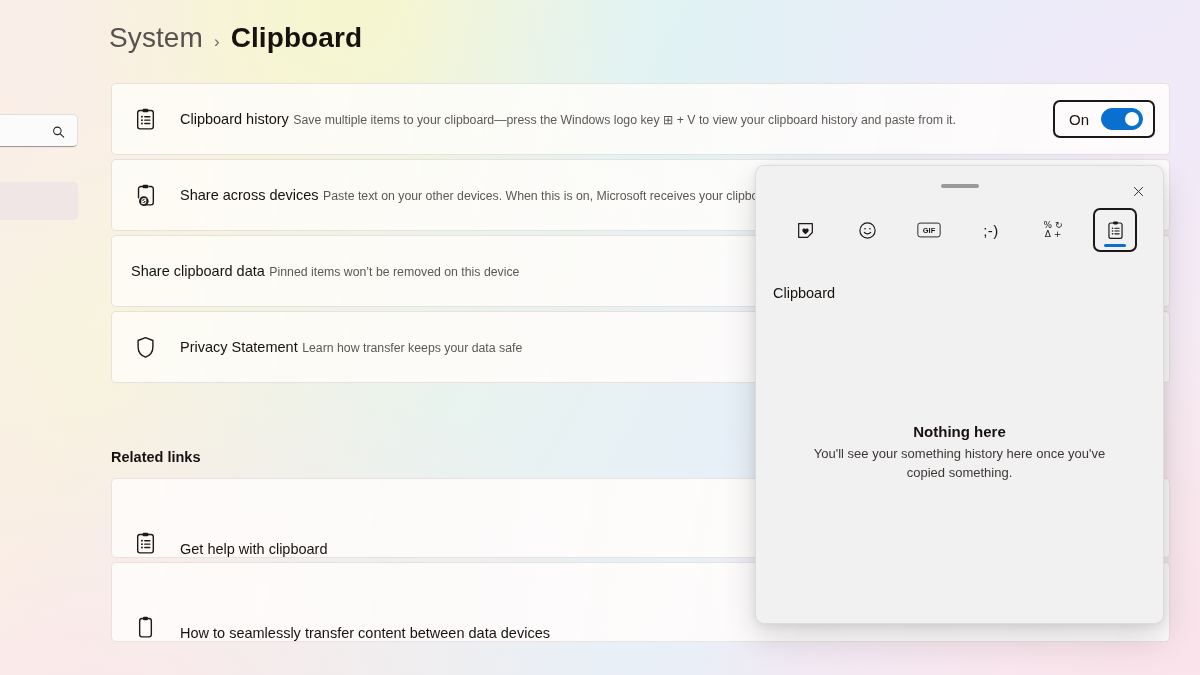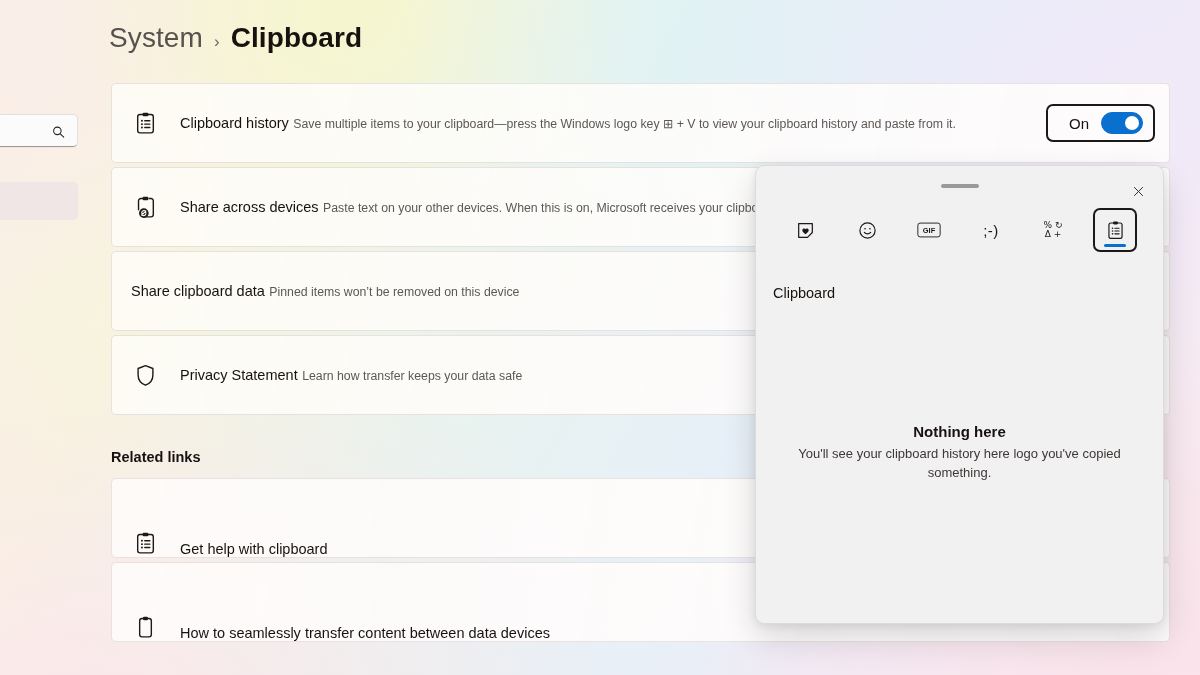--- a/index.html
+++ b/index.html
@@ -85,21 +85,21 @@
   .card {
     position: relative;
     width: 1059px;
     background: linear-gradient(100deg, rgba(253,252,246,0.90) 0%, rgba(253,252,250,0.93) 45%, rgba(254,252,252,0.95) 100%);
     border: 1px solid rgba(228,222,220,0.9);
     border-radius: 5px;
     margin-bottom: 4px;
     display: flex;
     align-items: center;
     padding: 0 14px 0 19px;
-    height: 80px;
+    height: 72px;
   }
   .card-icon {
     width: 28px; height: 28px;
     flex: 0 0 28px;
     color: #1d1917;
     display: flex; align-items: center; justify-content: center;
     margin-right: 21px;
   }
   .card-text { flex: 1 1 auto; min-width: 0; }
   .card-title {
@@ -119,21 +119,21 @@
   .card.no-icon .card-text { margin-left: 0; }
 
   
   .toggle-wrap {
     flex: 0 0 auto;
     display: flex;
     align-items: center;
     gap: 12px;
     border: 2px solid #1b1817;
     border-radius: 7px;
-    padding: 6px 10px 6px 21px;
+    padding: 6px 10px 6px 14px;
     background: transparent;
   }
   .toggle-label { font-size: 15px; color: #17120f; }
   .toggle-switch {
     position: relative;
     width: 42px; height: 22px;
     border-radius: 11px;
     background: #0a70d0;
     border: 1px solid #0a70d0;
   }
@@ -443,17 +443,17 @@
           <line x1="11.3" y1="15.8" x2="16.1" y2="15.8" stroke-linecap="round"></line>
         </svg>
       </div>
 
     </div>
 
     <div class="flyout-heading">Clipboard</div>
 
     <div class="empty-state">
       <div class="empty-title">Nothing here</div>
-      <div class="empty-sub">You'll see your clipboard history here logo you've copied something.</div>
+      <div class="empty-sub">You'll see your something history here once you've copied something.</div>
     </div>
   </div>
 
 </div>
 
 </body></html>

